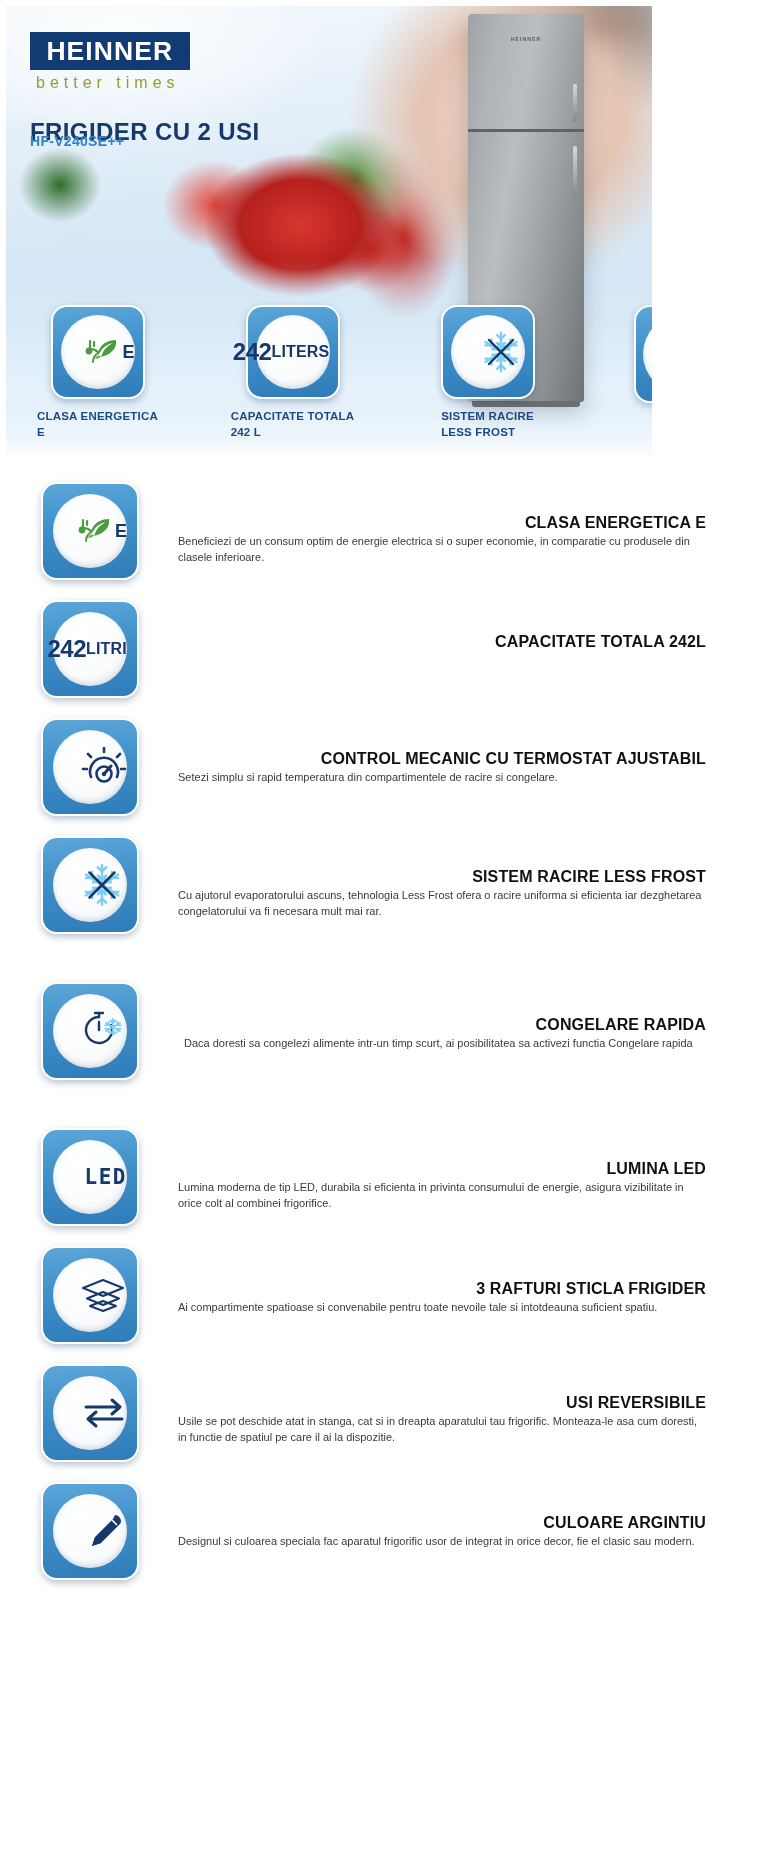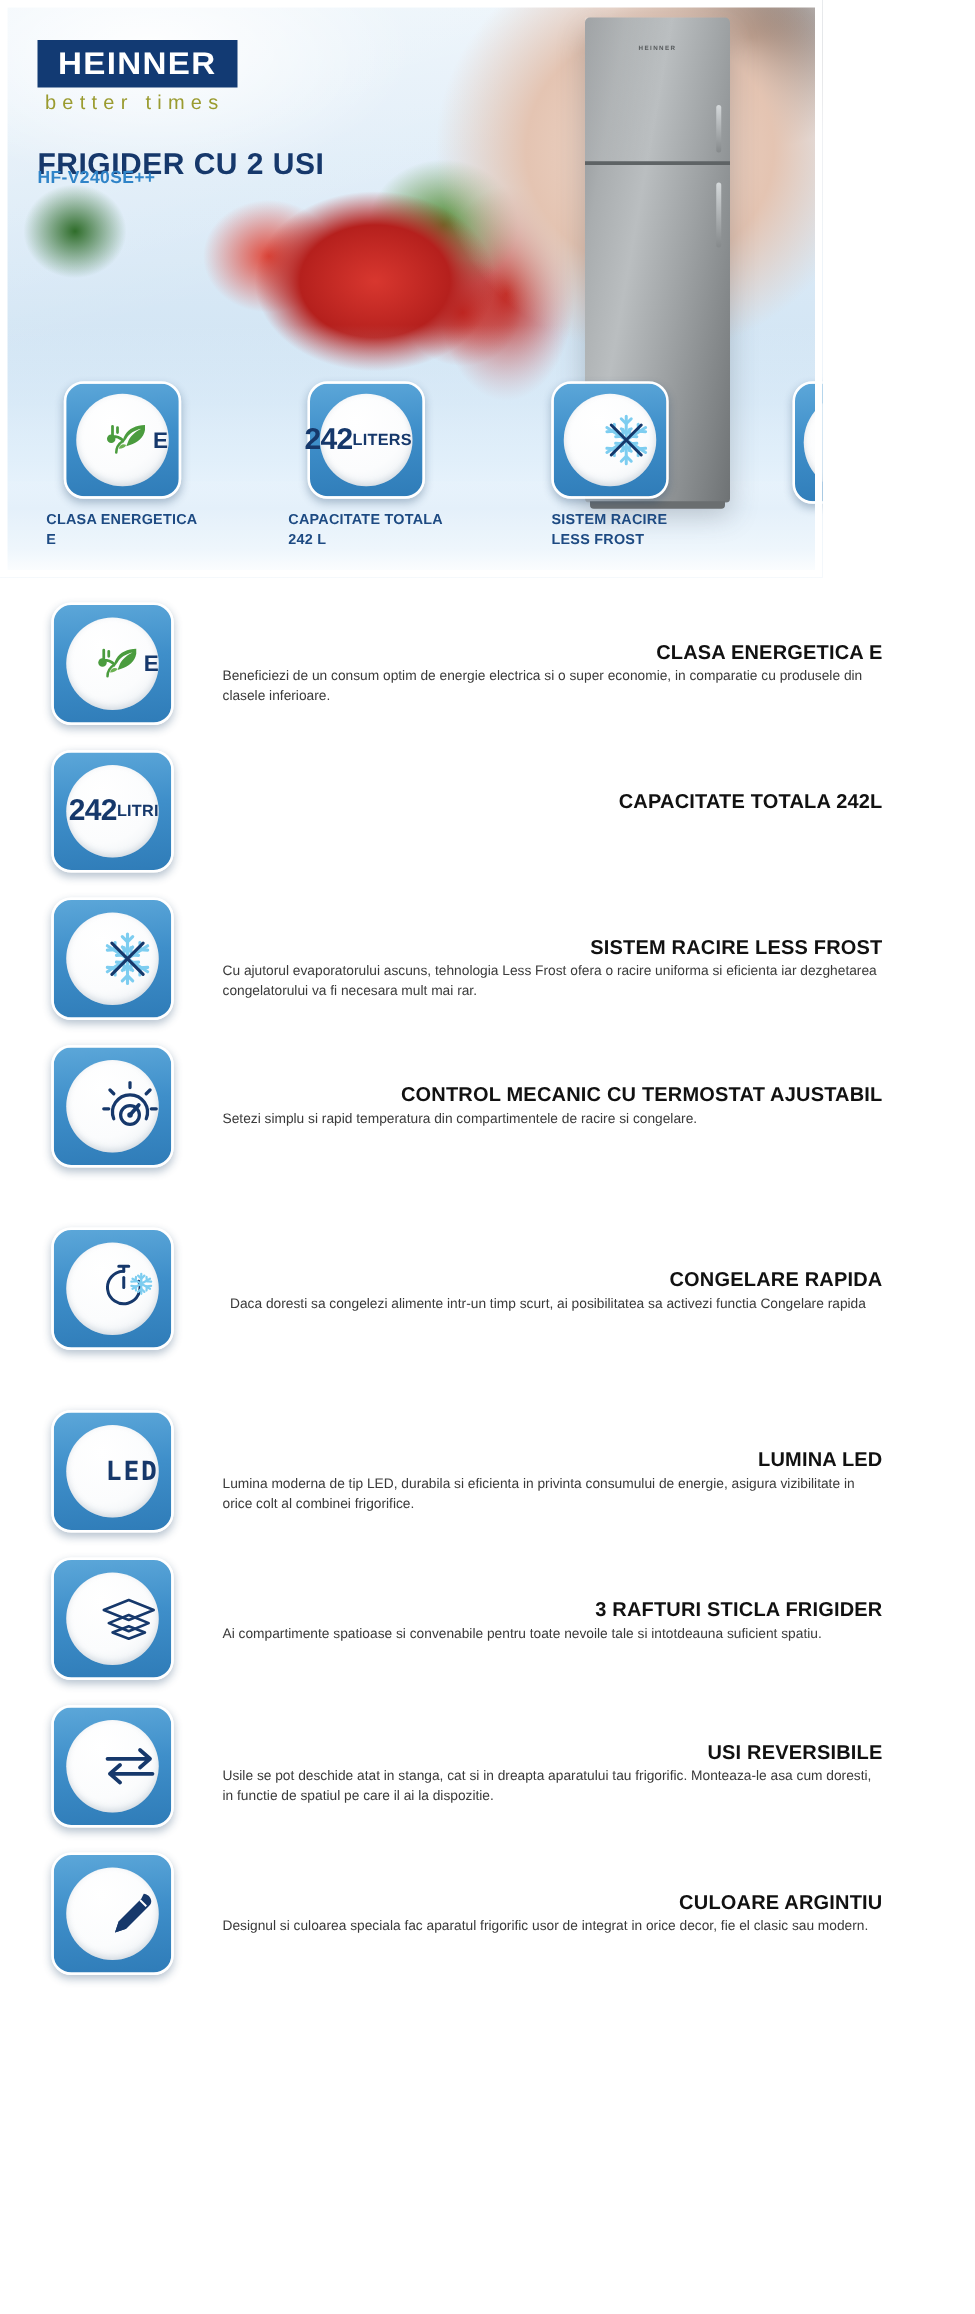--- a/index.html
+++ b/index.html
@@ -155,21 +155,21 @@
     text-align: left;
     color: #1d4a82;
     font-size: 11.5px;
     font-weight: bold;
     line-height: 1.35;
     letter-spacing: .2px;
   }
 
   
   .num-big { color: #16386b; font-weight: bold; font-size: 24px; line-height: 1; letter-spacing: -.5px; }
-  .num-sub { color: #16386b; font-weight: bold; font-size: 13px; line-height: 1.25; letter-spacing: .2px; }
+  .num-sub { color: #16386b; font-weight: bold; font-size: 16px; line-height: 1.25; letter-spacing: .2px; }
   .grade { color: #16386b; font-weight: bold; font-size: 18px; line-height: 1; }
   .led-word {
     color: #16386b; font-weight: bold; font-size: 21px; letter-spacing: 1.5px;
     font-family: "DejaVu Sans Mono", monospace;
   }
 
   
   .rows {
     position: absolute; left: 0; top: 462px; width: 780px;
   }
@@ -335,62 +335,62 @@
     </div>
     <div class="row-text" style="padding-top:33px">
       <div class="row-title">CAPACITATE TOTALA 242L</div>
     </div>
   </div>
 
   <div class="row" style="margin-top:20px">
     <div class="row-icon">
       <div class="tile">
         <div class="disc">
+          <svg width="46" height="40" viewBox="0 0 46 40" aria-hidden="true">
+            <g stroke="#16386b" stroke-width="2.6" stroke-linecap="round" fill="none">
+              <path d="M10 30a14 14 0 1 1 26 0"></path>
+              <path d="M23 5V1M36 10l3-3M10 10L7 7M40 22h4M2 22h4"></path>
+            </g>
+            <circle cx="23" cy="27" r="7.5" fill="none" stroke="#16386b" stroke-width="2.6"></circle>
+            <path d="M23 27l7-8" stroke="#16386b" stroke-width="3" stroke-linecap="round"></path>
+            <circle cx="23" cy="27" r="2.2" fill="#16386b"></circle>
+          </svg>
+        </div>
+      </div>
+    </div>
+    <div class="row-text" style="padding-top:32px">
+      <div class="row-title">CONTROL MECANIC CU TERMOSTAT AJUSTABIL</div>
+      <div class="row-desc">Setezi simplu si rapid temperatura din compartimentele de racire si congelare.</div>
+    </div>
+  </div>
+
+  <div class="row" style="margin-top:20px">
+    <div class="row-icon">
+      <div class="tile">
+        <div class="disc">
           <svg width="50" height="50" viewBox="0 0 48 48" aria-hidden="true">
             <g stroke="#7dcdf0" stroke-width="2.4" stroke-linecap="round" fill="none">
               <path d="M24 5v38M8.5 14l31 20M39.5 14l-31 20"></path>
               <path d="M24 11l-4-4M24 11l4-4M24 19l-4-4M24 19l4-4M24 37l-4 4M24 37l4 4M24 29l-4 4M24 29l4 4"></path>
               <path d="M14 17l-5.5.4M14 17l.5-5.5M21 21l-5.5.4M21 21l.5-5.5"></path>
               <path d="M34 31l5.5-.4M34 31l-.5 5.5M27 27l5.5-.4M27 27l-.5 5.5"></path>
               <path d="M34 17l5.5.4M34 17l-.5-5.5M27 21l5.5.4M27 21l-.5-5.5"></path>
               <path d="M14 31l-5.5-.4M14 31l.5 5.5M21 27l-5.5-.4M21 27l.5 5.5"></path>
             </g>
             <path d="M12 12l24 24M36 12L12 36" stroke="#16386b" stroke-width="2.4" stroke-linecap="round" fill="none"></path>
           </svg>
         </div>
       </div>
     </div>
     <div class="row-text" style="padding-top:32px">
       <div class="row-title">SISTEM RACIRE LESS FROST</div>
       <div class="row-desc">Cu ajutorul evaporatorului ascuns, tehnologia Less Frost ofera o racire uniforma si eficienta iar dezghetarea congelatorului va fi necesara mult mai rar.</div>
     </div>
   </div>
 
-  <div class="row" style="margin-top:20px">
-    <div class="row-icon">
-      <div class="tile">
-        <div class="disc">
-          <svg width="46" height="40" viewBox="0 0 46 40" aria-hidden="true">
-            <g stroke="#16386b" stroke-width="2.6" stroke-linecap="round" fill="none">
-              <path d="M10 30a14 14 0 1 1 26 0"></path>
-              <path d="M23 5V1M36 10l3-3M10 10L7 7M40 22h4M2 22h4"></path>
-            </g>
-            <circle cx="23" cy="27" r="7.5" fill="none" stroke="#16386b" stroke-width="2.6"></circle>
-            <path d="M23 27l7-8" stroke="#16386b" stroke-width="3" stroke-linecap="round"></path>
-            <circle cx="23" cy="27" r="2.2" fill="#16386b"></circle>
-          </svg>
-        </div>
-      </div>
-    </div>
-    <div class="row-text" style="padding-top:32px">
-      <div class="row-title">CONTROL MECANIC CU TERMOSTAT AJUSTABIL</div>
-      <div class="row-desc">Setezi simplu si rapid temperatura din compartimentele de racire si congelare.</div>
-    </div>
-  </div>
-
   <div class="row" style="margin-top:48px">
     <div class="row-icon">
       <div class="tile">
         <div class="disc">
           <svg width="50" height="44" viewBox="0 0 50 44" aria-hidden="true">
             <g stroke="#16386b" stroke-width="2.4" fill="none" stroke-linecap="round">
               <path d="M22 8a13 13 0 1 0 12 8"></path>
               <path d="M22 8V4M18 4h8"></path>
               <path d="M22 21V13"></path>
             </g>

